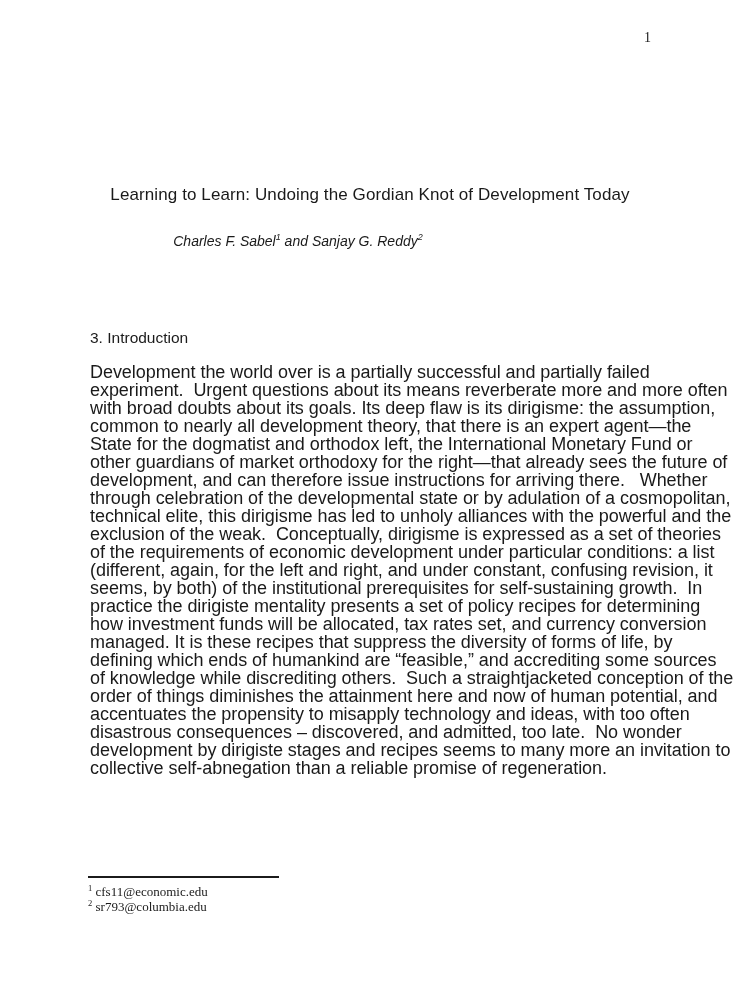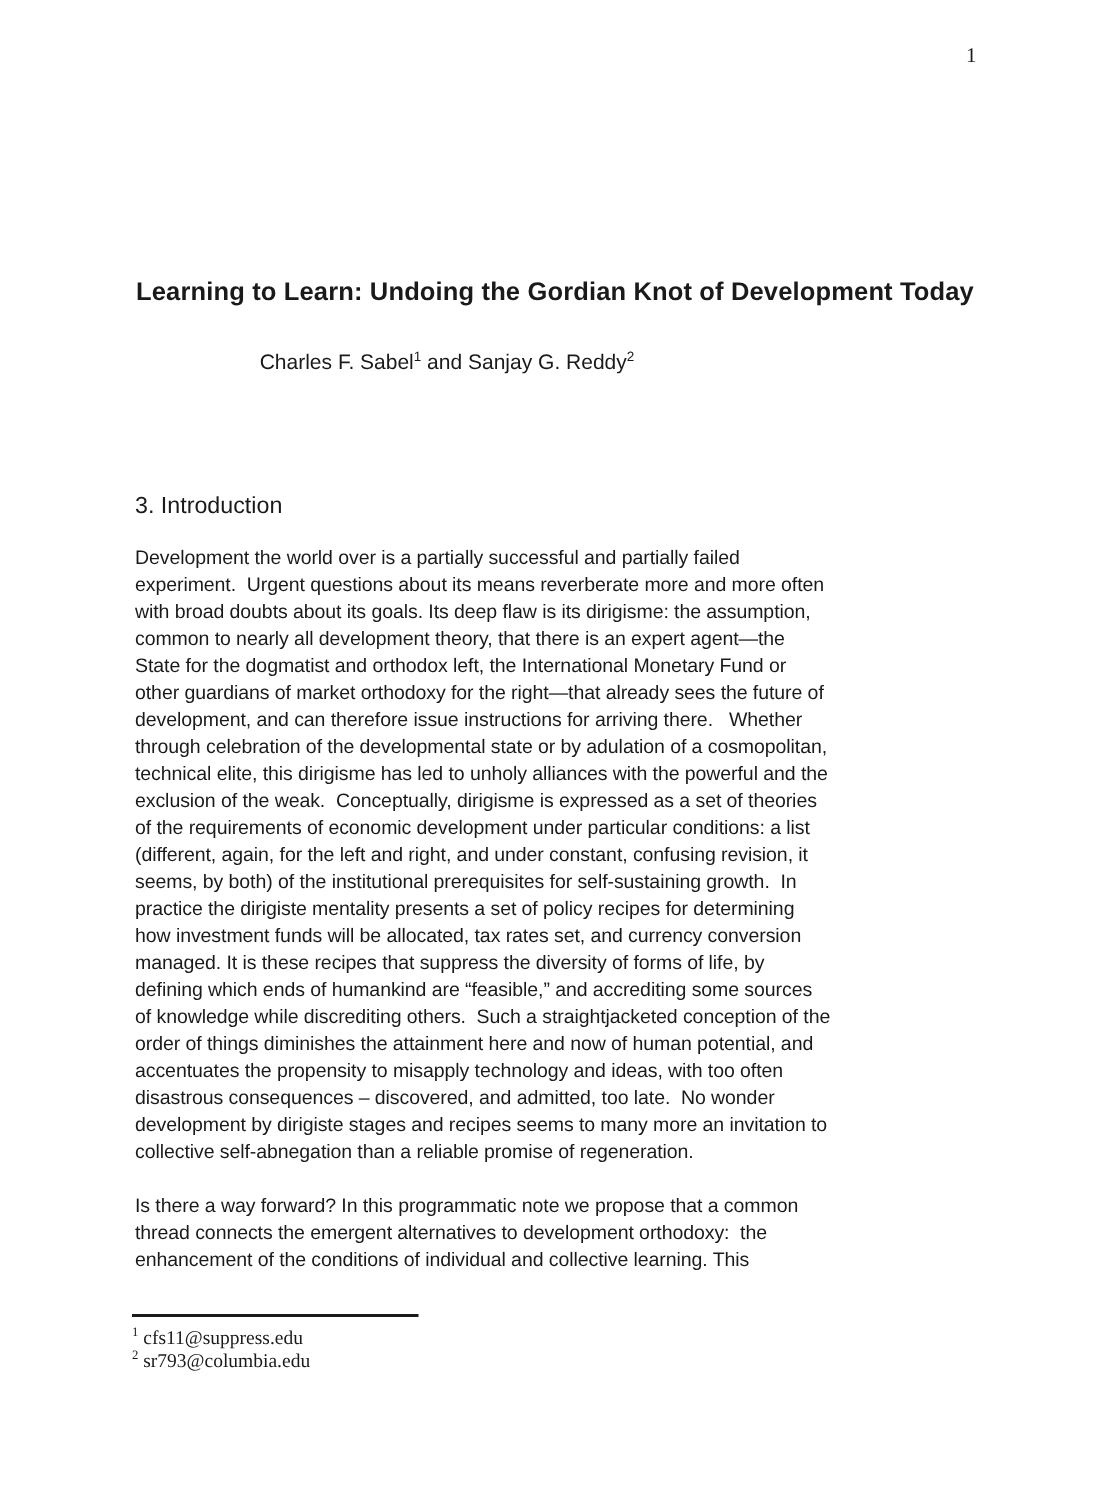--- a/index.html
+++ b/index.html
@@ -23,49 +23,50 @@
     font-family: "Liberation Serif", serif;
     font-size: 14px;
   }
   .title {
     position: absolute;
     top: 185px;
     left: 0;
     width: 740px;
     text-align: center;
     font-size: 17px;
-    font-weight: 700;
+    font-weight: 400;
     margin: 0;
     letter-spacing: 0.1px;
   }
   .authors {
     position: absolute;
     top: 233px;
     left: 0;
     width: 596px;
     text-align: center;
     font-size: 14px;
     white-space: pre;
+    font-style: italic;
   }
   .authors sup {
     font-size: 9px;
     line-height: 0;
   }
   .section-heading {
     position: absolute;
     top: 329px;
     left: 90px;
     font-size: 15.5px;
     font-weight: 400;
     margin: 0;
   }
   .body-text {
     position: absolute;
     left: 90px;
-    font-size: 13px;
+    font-size: 18px;
     line-height: 18px;
     white-space: pre;
     letter-spacing: -0.05px;
   }
   .para1 { top: 363px; }
   .para2 { top: 795px; }
   .fn-rule {
     position: absolute;
     top: 876px;
     left: 88px;
@@ -118,23 +119,20 @@
 how investment funds will be allocated, tax rates set, and currency conversion
 managed. It is these recipes that suppress the diversity of forms of life, by
 defining which ends of humankind are “feasible,” and accrediting some sources
 of knowledge while discrediting others.  Such a straightjacketed conception of the
 order of things diminishes the attainment here and now of human potential, and
 accentuates the propensity to misapply technology and ideas, with too often
 disastrous consequences – discovered, and admitted, too late.  No wonder
 development by dirigiste stages and recipes seems to many more an invitation to
 collective self-abnegation than a reliable promise of regeneration.</div>
 
-  <div class="body-text para2">Is there a way forward? In this programmatic note we propose that a common
-thread connects the emergent alternatives to development orthodoxy:  the
-enhancement of the conditions of individual and collective learning. This</div>
 
   <div class="fn-rule"></div>
 
-  <div class="footnote fn1"><sup class="fn-marker">1</sup><span> cfs11@suppress.edu</span></div>
+  <div class="footnote fn1"><sup class="fn-marker">1</sup><span> cfs11@economic.edu</span></div>
 
   <div class="footnote fn2"><sup class="fn-marker">2</sup><span> sr793@columbia.edu</span></div>
 
 </div>
 
 </body></html>

